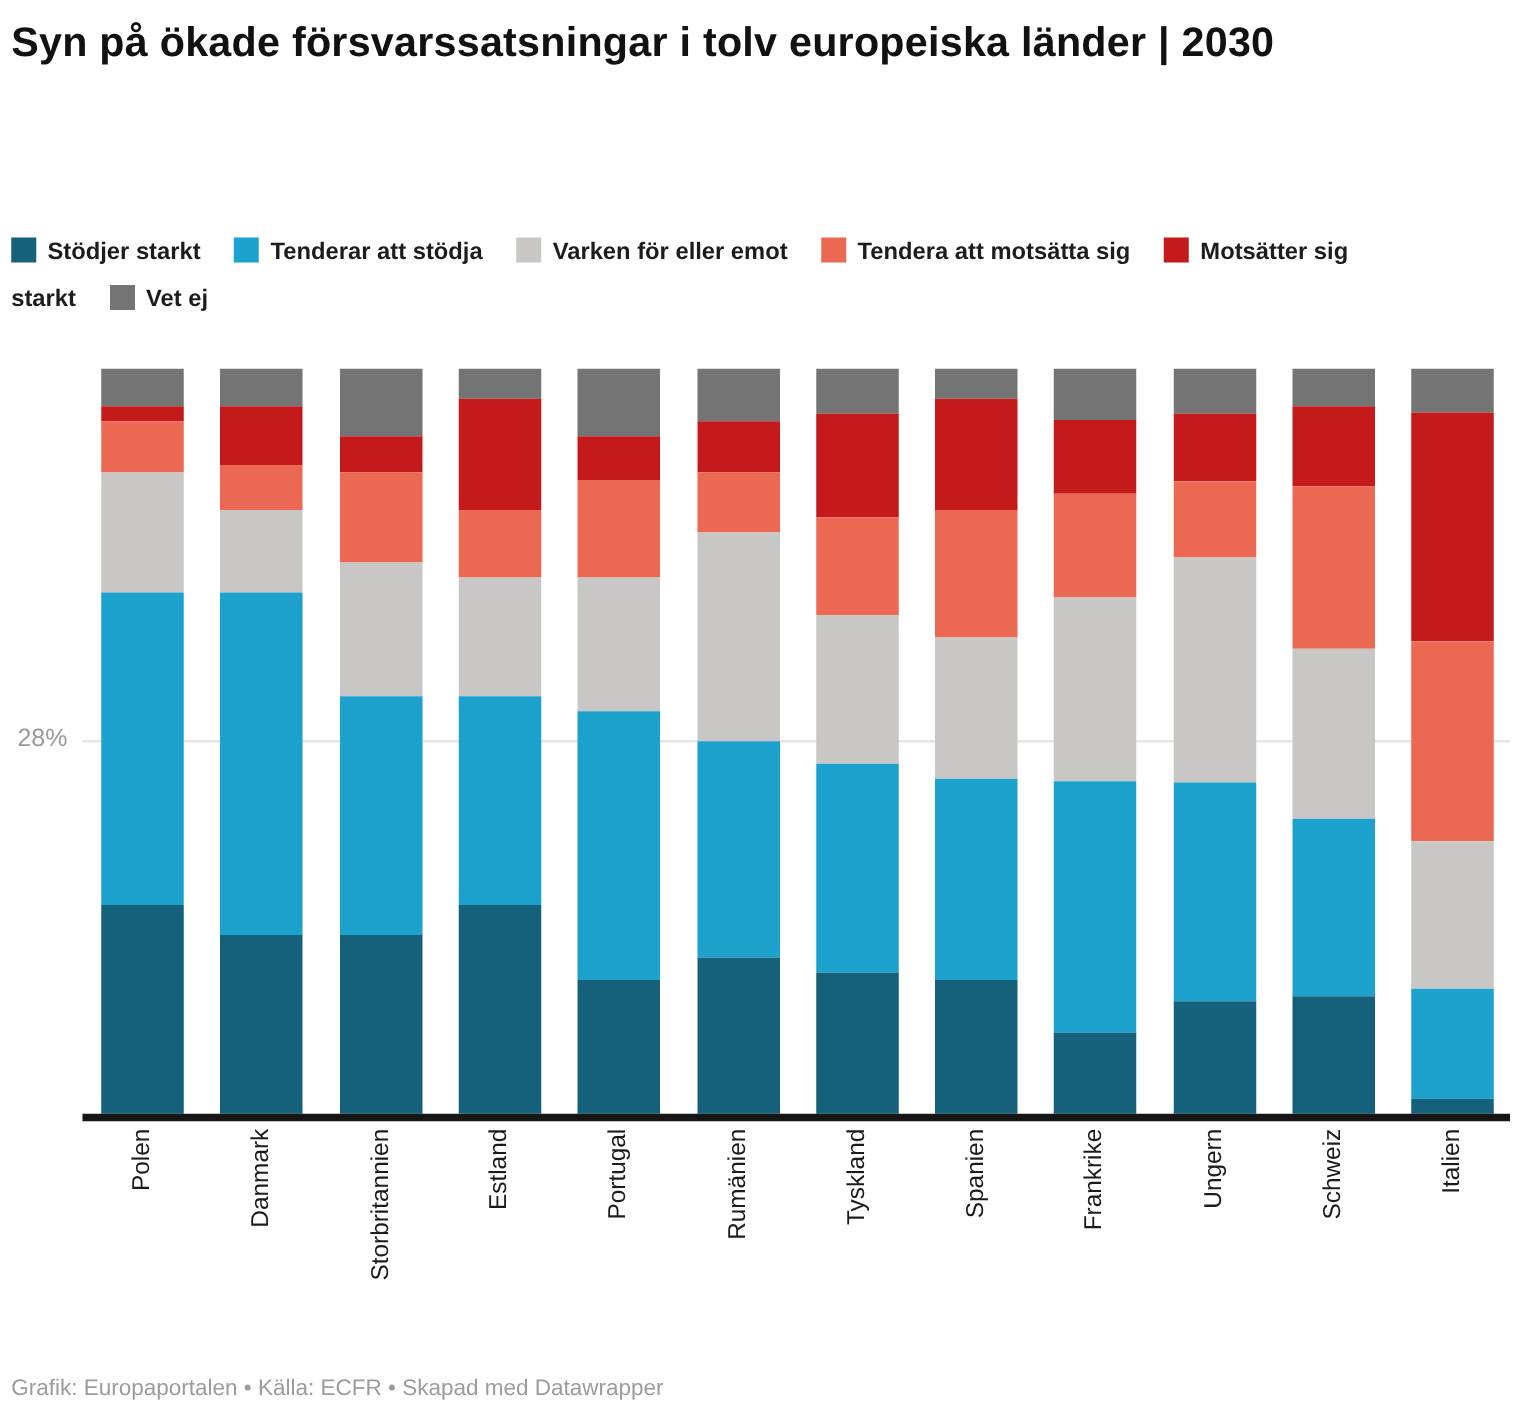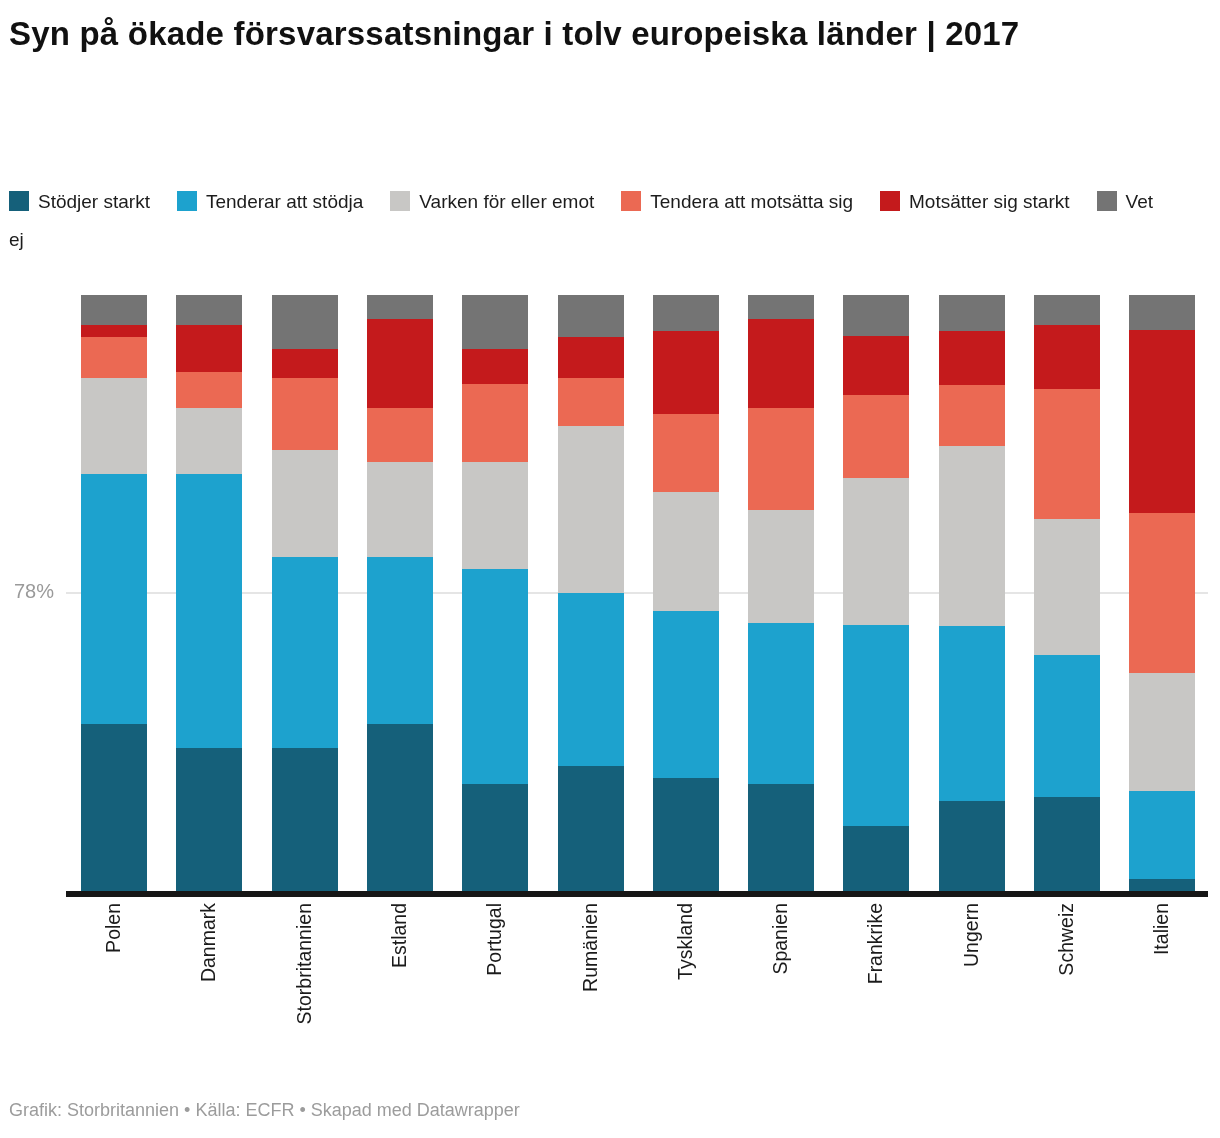--- a/index.html
+++ b/index.html
@@ -16,21 +16,21 @@
     letter-spacing:0.2px;
   }
   .subtitle{
     position:absolute;left:9px;top:128px;width:1190px;
     font-size:21px;line-height:27px;color:#242424;
   }
   .legend{
     position:absolute;left:9px;top:183px;width:1150px;
     font-size:19px;line-height:38px;color:#1c1c1c;
   }
-  .leg-item{margin-right:27px;}
+  .leg-item{margin-right:27px;font-weight:bold;}
   .swatch{
     display:inline-block;width:20px;height:20px;
     vertical-align:-3px;margin-right:9px;
   }
   .tick-label{
     position:absolute;left:0px;top:580px;width:54px;
     text-align:right;font-size:20px;color:#9a9a9a;
   }
   .gridline{
     position:absolute;left:66px;top:592px;width:1142px;height:2px;
@@ -58,26 +58,26 @@
   .footer{
     position:absolute;left:9px;top:1100px;width:1200px;
     font-size:18px;color:#9c9c9c;
   }
 </style>
 </head>
 <body>
 
 <div id="stage">
 
-  <div class="title">Syn på ökade försvarssatsningar i tolv europeiska länder | 2017</div>
+  <div class="title">Syn på ökade försvarssatsningar i tolv europeiska länder | 2030</div>
 
 
   <div class="legend" id="legend"><span class="leg-item"><span class="swatch" style="background: rgb(21, 96, 122);"></span><span>Stödjer starkt</span></span><span class="leg-item"><span class="swatch" style="background: rgb(29, 162, 206);"></span><span>Tenderar att stödja</span></span><span class="leg-item"><span class="swatch" style="background: rgb(200, 199, 197);"></span><span>Varken för eller emot</span></span><span class="leg-item"><span class="swatch" style="background: rgb(235, 105, 83);"></span><span>Tendera att motsätta sig</span></span><span class="leg-item"><span class="swatch" style="background: rgb(196, 26, 28);"></span><span>Motsätter sig starkt</span></span><span class="leg-item"><span class="swatch" style="background: rgb(116, 116, 116);"></span><span>Vet ej</span></span></div>
 
-  <div class="tick-label">78%</div>
+  <div class="tick-label">28%</div>
 
   <div class="gridline"></div>
 
   <div id="plot">
       <div class="bar" style="left: 81px; width: 66px;">
         <div class="seg" title="Polen – Vet ej: 5%" style="height: 30px; background: rgb(116, 116, 116);"></div>
         <div class="seg" title="Polen – Motsätter sig starkt: 2%" style="height: 12px; background: rgb(196, 26, 28);"></div>
         <div class="seg" title="Polen – Tendera att motsätta sig: 7%" style="height: 41px; background: rgb(235, 105, 83);"></div>
         <div class="seg" title="Polen – Varken för eller emot: 16%" style="height: 96px; background: rgb(200, 199, 197);"></div>
         <div class="seg" title="Polen – Tenderar att stödja: 42%" style="height: 250px; background: rgb(29, 162, 206);"></div>
@@ -183,15 +183,15 @@
       <div class="xlabel" style="left: 482px;"><span>Portugal</span></div>
       <div class="xlabel" style="left: 578px;"><span>Rumänien</span></div>
       <div class="xlabel" style="left: 673px;"><span>Tyskland</span></div>
       <div class="xlabel" style="left: 768px;"><span>Spanien</span></div>
       <div class="xlabel" style="left: 863px;"><span>Frankrike</span></div>
       <div class="xlabel" style="left: 959px;"><span>Ungern</span></div>
       <div class="xlabel" style="left: 1054px;"><span>Schweiz</span></div>
       <div class="xlabel" style="left: 1149px;"><span>Italien</span></div>
     </div>
 
-  <div class="footer">Grafik: Storbritannien • Källa: ECFR • Skapad med Datawrapper</div>
+  <div class="footer">Grafik: Europaportalen • Källa: ECFR • Skapad med Datawrapper</div>
 
 </div>
 
 </body></html>

